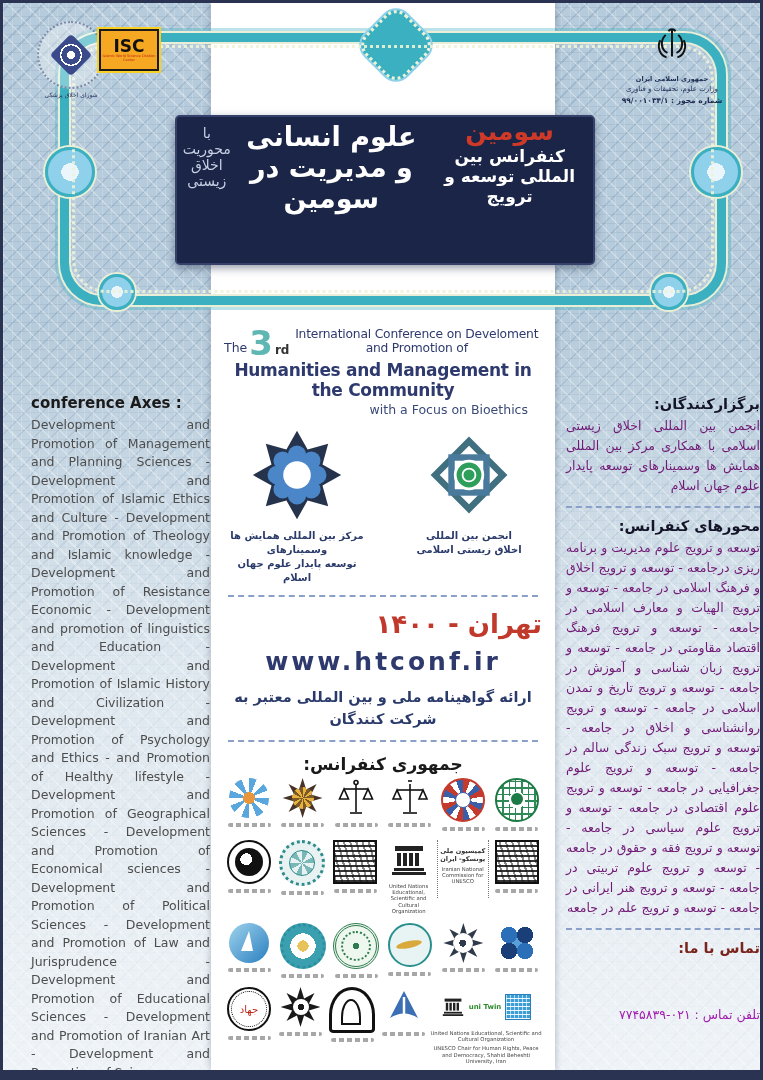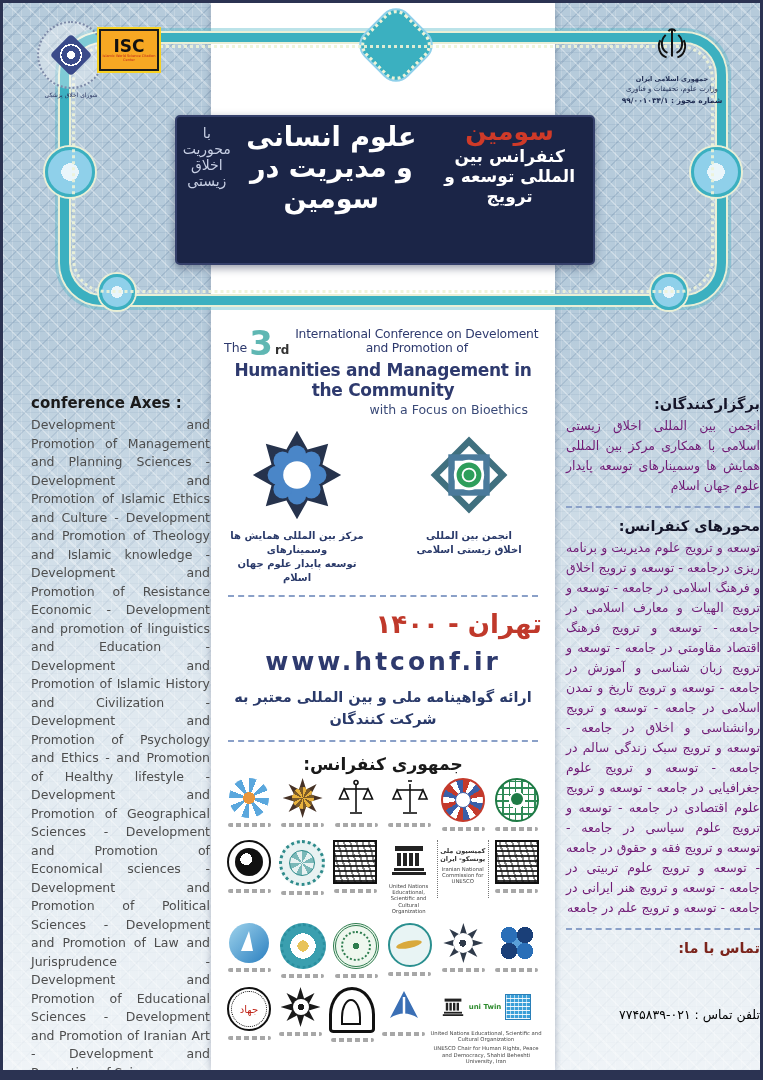--- a/index.html
+++ b/index.html
@@ -142,21 +142,21 @@
   .unitwin{font-size:7px;color:#2e8b2e;font-weight:bold;line-height:8px;}
   .blue-square{width:24px;height:24px;background:repeating-linear-gradient(0deg,rgba(255,255,255,.9) 0 1.5px,transparent 1.5px 4px),repeating-linear-gradient(90deg,rgba(255,255,255,.6) 0 1.5px,transparent 1.5px 4px),#3a9fd8;border:1.5px solid #2a7fb8;}
   
   .left-col{position:absolute;left:28px;top:391px;width:179px;}
   .left-heading{font-size:15px;font-weight:bold;color:#1a1a1a;margin-bottom:4px;}
   .left-body{font-size:12.5px;line-height:18.5px;color:#4d4d4d;text-align:justify;}
   .right-col{position:absolute;left:563px;top:393px;width:194px;direction:rtl;}
   .r-heading{font-size:14.5px;font-weight:bold;color:#141428;margin-bottom:4px;}
   .r-body{font-size:12.5px;line-height:20px;color:#701a75;text-align:justify;}
   .contact-heading{font-size:14.5px;font-weight:bold;color:#7b241c;margin-bottom:4px;}
-  .contact-line{font-size:12.5px;color:#000000;line-height:21px;margin-top:48px;}
+  .contact-line{font-size:12.5px;color:#a21caf;line-height:21px;margin-top:48px;}
 </style>
 </head>
 <body>
 
 <div class="poster">
   <div class="bg-pattern"></div>
   <div class="bg-fade"></div>
 
   <div class="card">
     <div class="card-inner">

